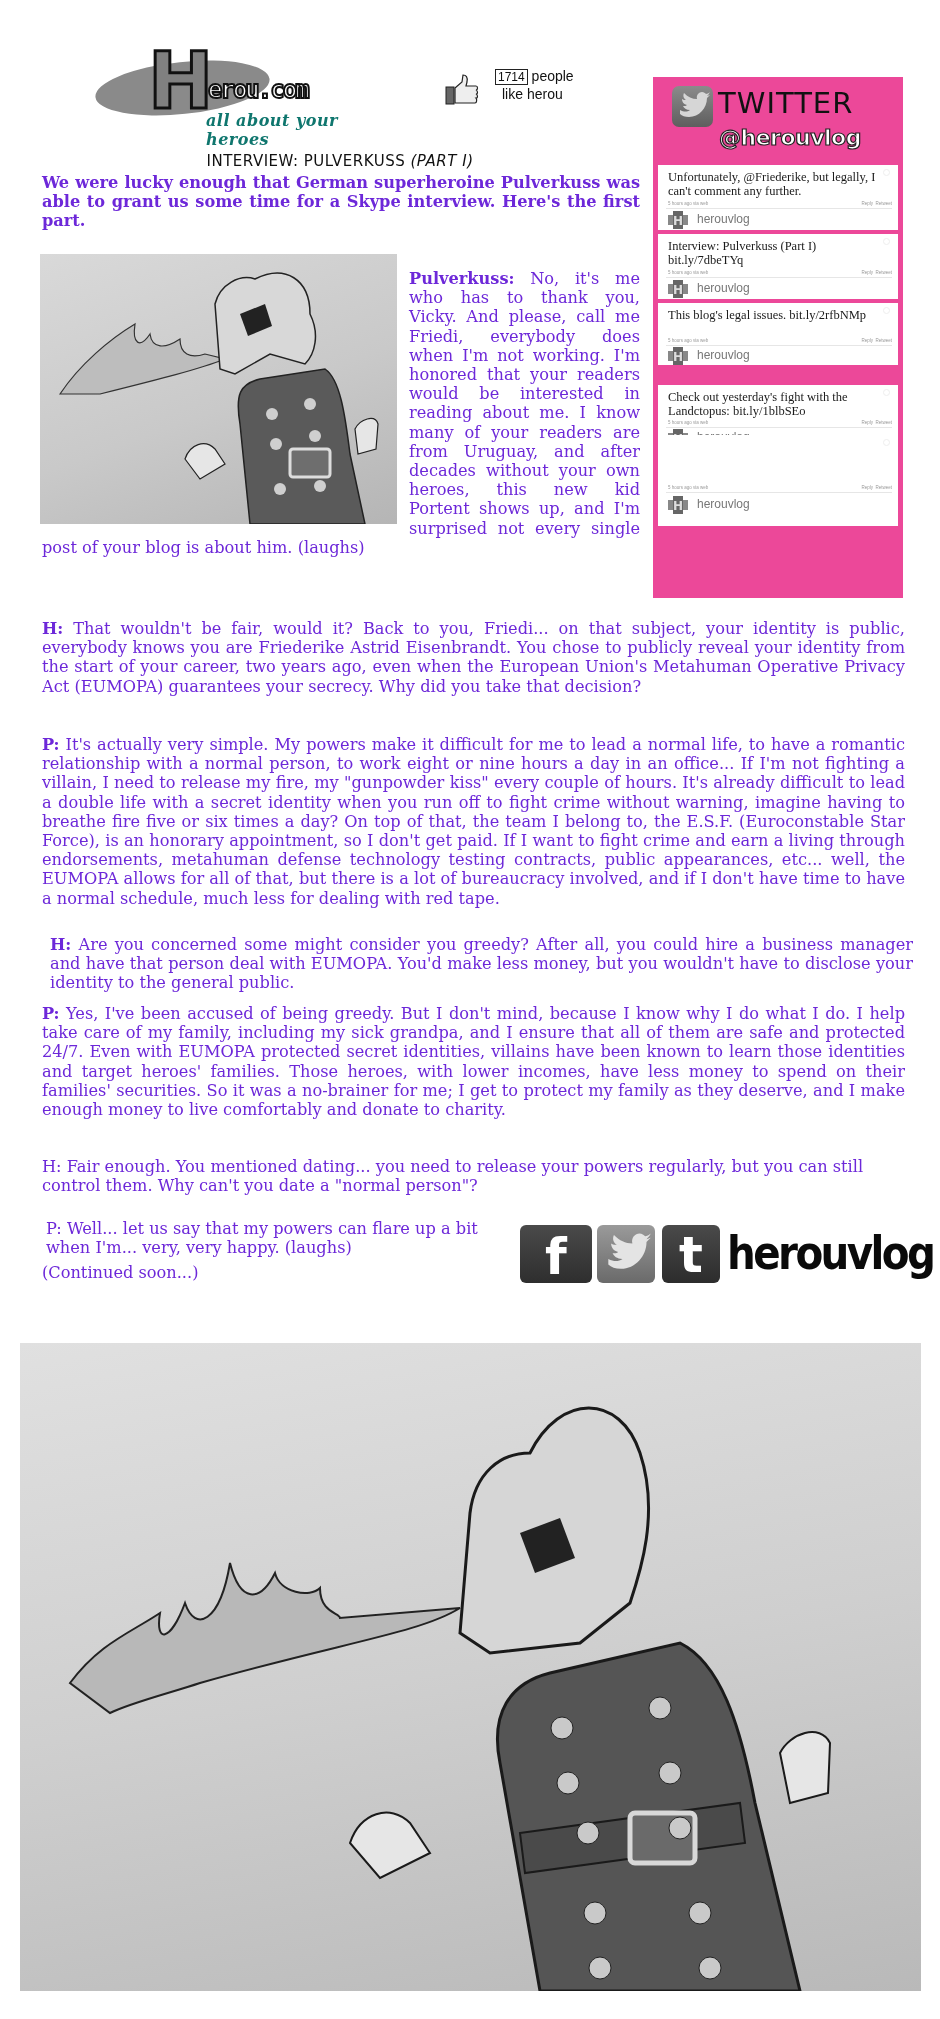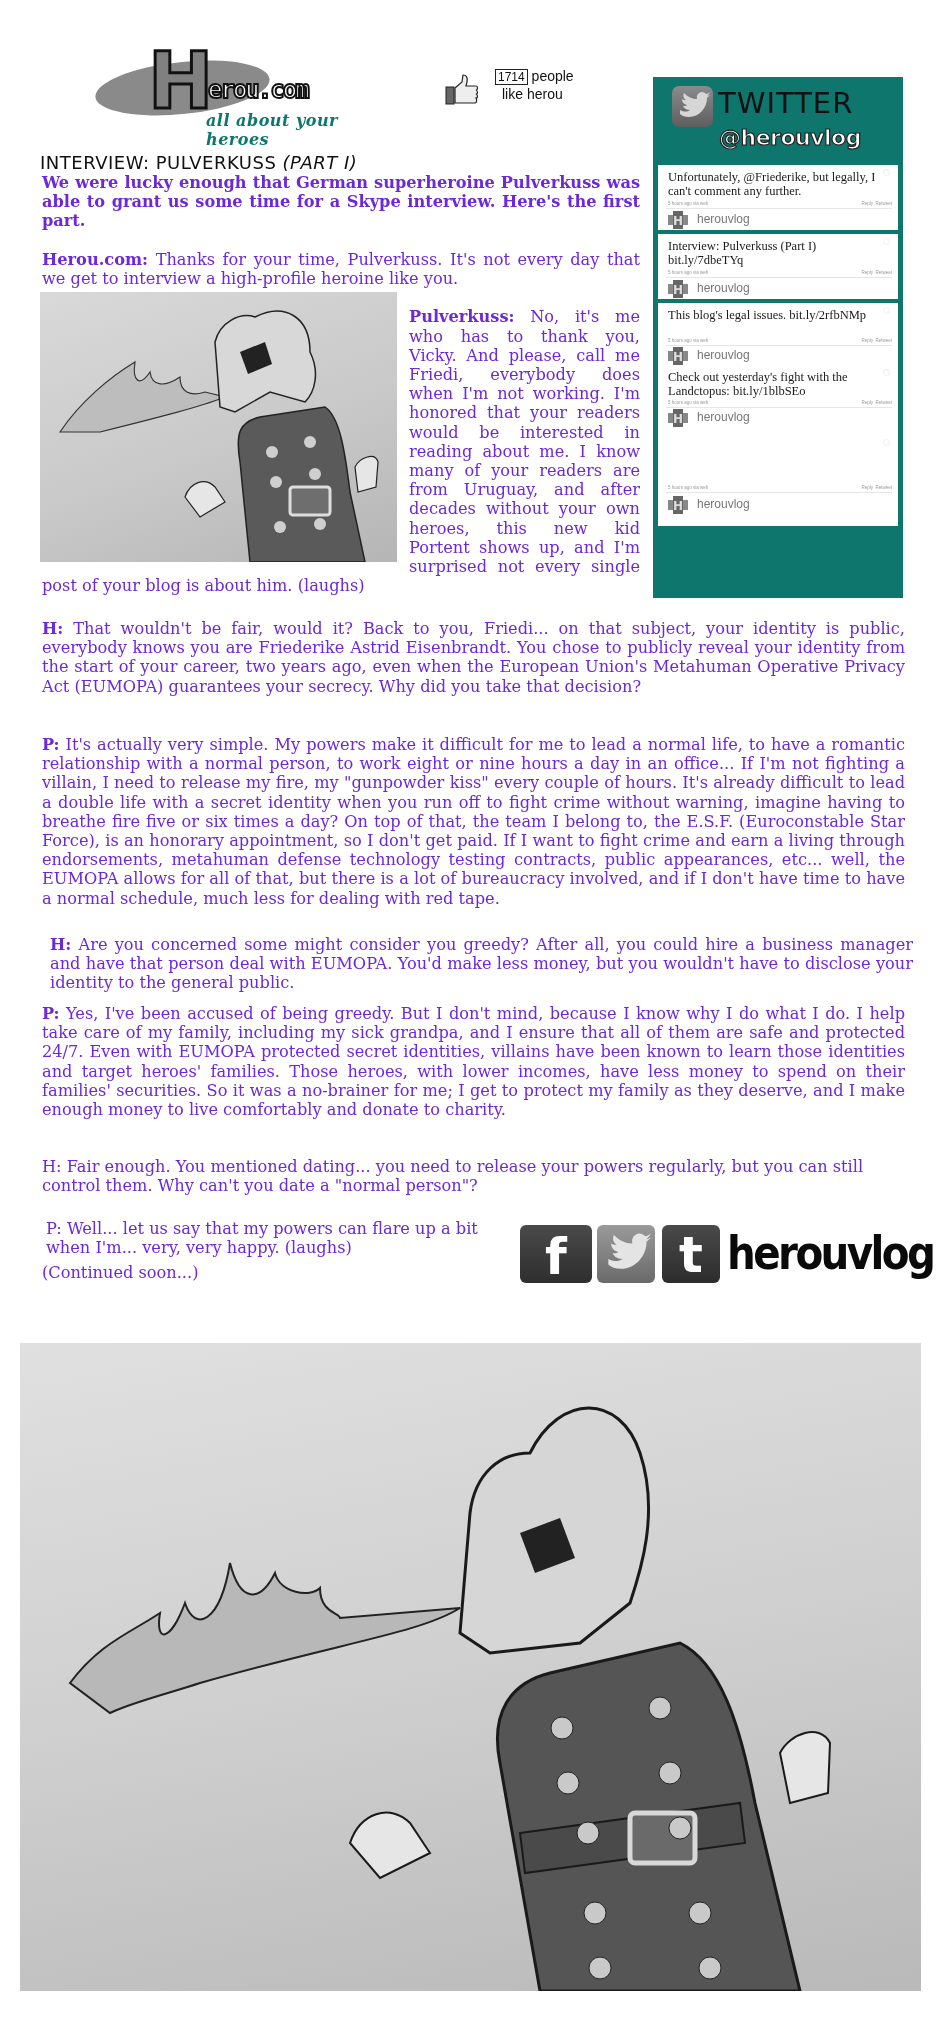--- a/index.html
+++ b/index.html
@@ -14,32 +14,32 @@
   #logo .tag { position: absolute; left: 116px; top: 71px; font-family: "DejaVu Serif", serif; font-style: italic; font-weight: bold; font-size: 16px; color: #0f766e; letter-spacing: 0.5px; }
 
   
   #like { left: 440px; top: 68px; width: 160px; height: 42px; }
   #like .thumb { position: absolute; left: 5px; top: 6px; width: 34px; height: 32px; }
   #like .count-line { position: absolute; left: 55px; top: 0; font-family: "Liberation Sans", sans-serif; font-size: 14px; line-height: 16px; white-space: nowrap; }
   #like .count { border: 1px solid #222; padding: 0 2px; font-size: 12px; }
   #like .like-line { position: absolute; left: 62px; top: 18px; font-family: "Liberation Sans", sans-serif; font-size: 14px; line-height: 16px; white-space: nowrap; }
 
   
-  #article-title { left: 40px; top: 152px; width: 600px; font-family: "DejaVu Sans", sans-serif; font-size: 18px; letter-spacing: 0.5px; }
+  #article-title { left: 40px; top: 152px; width: 600px; text-align: center; font-family: "DejaVu Sans", sans-serif; font-size: 15px; letter-spacing: 0.5px; }
   #article-title .part { font-style: italic; }
   .para { font-size: 16.2px; line-height: 19.2px; color: #6d28d9; }
   .justify { text-align: justify; }
   #intro { left: 42px; top: 173px; width: 598px; font-weight: bold; }
   .speaker { font-weight: bold; }
 
   #first-qa { left: 42px; top: 250px; width: 598px; }
   #thumb-image { float: left; width: 357px; height: 270px; margin: 4px 12px 2px -2px; background: linear-gradient(160deg, #d9d9d9 0%, #c9c9c9 55%, #b5b5b5 100%); position: relative; overflow: hidden; }
 
   
-  #twitter { left: 653px; top: 77px; width: 250px; height: 521px; background: #0f766e; }
+  #twitter { left: 653px; top: 77px; width: 250px; height: 521px; background: #ec4899; }
   #twitter .tw-icon { position: absolute; left: 19px; top: 9px; width: 41px; height: 41px; border-radius: 7px; background: linear-gradient(#8b8b8b, #5e5e5e); }
   #twitter .tw-title { position: absolute; left: 65px; top: 10px; font-family: "DejaVu Sans", sans-serif; font-size: 29px; line-height: 32px; letter-spacing: 1px; color: #111; }
   #twitter .tw-handle { position: absolute; left: 66px; top: 47px; font-family: "DejaVu Sans", sans-serif; font-weight: bold; font-size: 22px; line-height: 28px; color: #fff; -webkit-text-stroke: 1.2px #222; letter-spacing: -0.5px; }
   .tweet { position: absolute; left: 5px; width: 240px; background: #fff; }
   .tweet .tweet-text { position: absolute; left: 10px; top: 5px; width: 210px; font-family: "Liberation Serif", serif; font-size: 12.5px; line-height: 14px; color: #1a1a1a; }
   .tweet .meta { position: absolute; left: 10px; right: 6px; font-family: "Liberation Sans", sans-serif; font-size: 4.5px; color: #9a9a9a; }
   .tweet .meta .time { position: absolute; left: 0; }
   .tweet .meta .actions { position: absolute; right: 0; }
   .tweet .divider { position: absolute; left: 8px; right: 6px; height: 1px; background: #e6e6e6; }
   .tweet .av { position: absolute; left: 10px; width: 20px; height: 18px; }
@@ -84,21 +84,20 @@
   </svg>
   <div class="count-line"><span class="count">1714</span><span> people</span></div>
   <div class="like-line">like herou</div>
 </div>
 
 <div id="article-title" class="abs"><span>INTERVIEW: PULVERKUSS </span><span class="part">(PART I)</span></div>
 
 <div id="intro" class="abs para justify">We were lucky enough that German superheroine Pulverkuss was able to grant us some time for a Skype interview. Here's the first part.</div>
 
 <div id="first-qa" class="abs para justify">
-  <p style="margin:0 0 0 0;"><span class="speaker">Herou.com:</span><span> Thanks for your time, Pulverkuss. It's not every day that we get to interview a high-profile heroine like you.</span></p>
   <div id="thumb-image">
     <svg width="357" height="270" viewBox="0 0 357 270">
       <path d="M20 140 C40 110 70 85 95 70 C92 90 100 95 110 80 C112 95 125 95 140 85 C140 100 150 105 165 100 L185 105 C160 115 120 125 60 140 Z" fill="#bdbdbd" stroke="#333" stroke-width="1.2"></path>
       <path d="M210 270 L200 170 C195 140 200 130 220 125 L285 115 C300 125 305 160 310 200 L325 270 Z" fill="#5a5a5a" stroke="#222" stroke-width="1.5"></path>
       <rect x="250" y="195" width="40" height="28" rx="3" fill="#6e6e6e" stroke="#ddd" stroke-width="3"></rect>
       <circle cx="232" cy="160" r="6" fill="#cfcfcf"></circle>
         <circle cx="270" cy="150" r="6" fill="#cfcfcf"></circle>
       <circle cx="236" cy="190" r="6" fill="#cfcfcf"></circle>
         <circle cx="275" cy="182" r="6" fill="#cfcfcf"></circle>
       <circle cx="240" cy="235" r="6" fill="#cfcfcf"></circle>
@@ -162,21 +161,21 @@
       </div>
     <div class="divider" style="top:42px;"></div>
     <svg class="av" style="top:44px;" viewBox="0 0 20 18">
         <rect x="0" y="4" width="20" height="10" fill="#888"></rect>
         <rect x="5" y="0" width="10" height="18" fill="#666"></rect>
         <text x="10" y="14" font-size="12" text-anchor="middle" fill="#ddd" font-family="DejaVu Sans, sans-serif" font-weight="bold">H</text>
       </svg>
     <div class="user" style="top:45px;">herouvlog</div>
   </div>
 
-  <div class="tweet" style="top:288px;height:72px;">
+  <div class="tweet" style="top:308px;height:72px;">
     <div class="star"></div>
     <div class="tweet-text">Check out yesterday's fight with the Landctopus: bit.ly/1blbSEo</div>
     <div class="meta" style="top:35px;">
         <span class="time">5 hours ago via web</span>
         <span class="actions"><span>Reply</span>&nbsp;&nbsp;<span>Retweet</span></span>
       </div>
     <div class="divider" style="top:42px;"></div>
     <svg class="av" style="top:44px;" viewBox="0 0 20 18">
         <rect x="0" y="4" width="20" height="10" fill="#888"></rect>
         <rect x="5" y="0" width="10" height="18" fill="#666"></rect>

